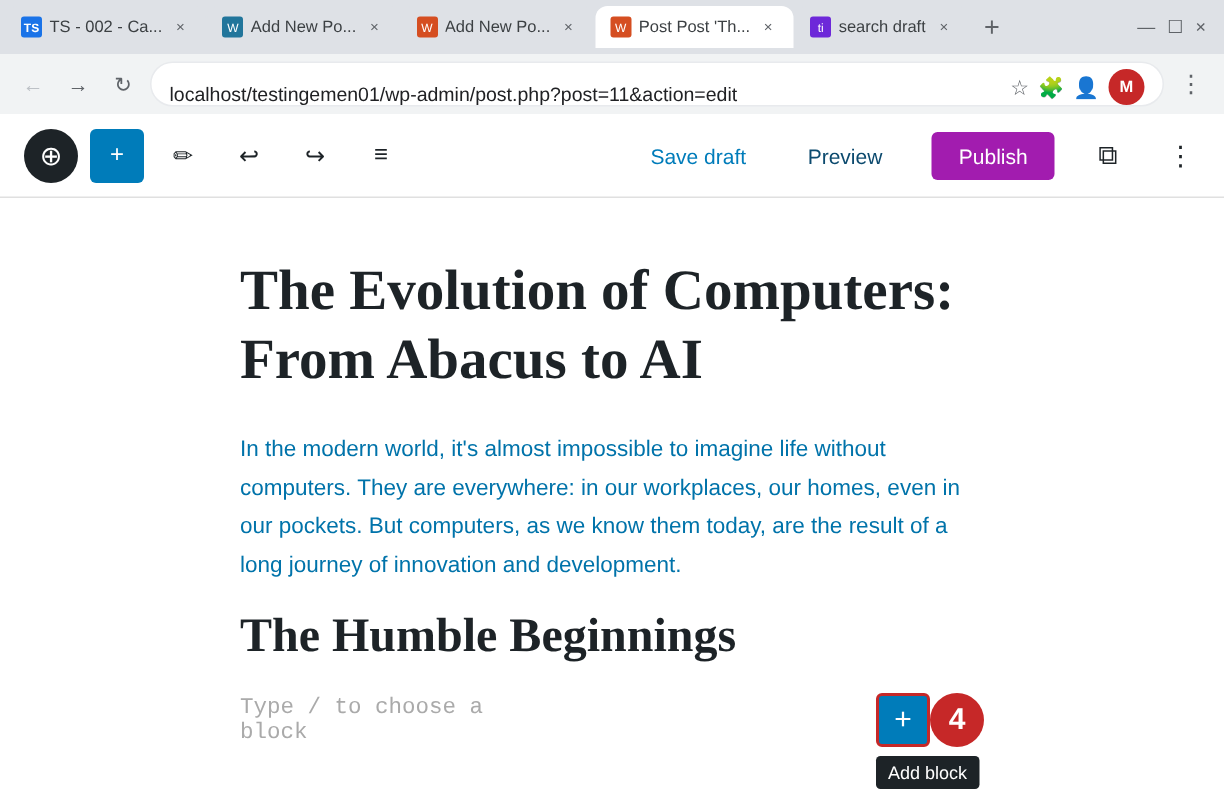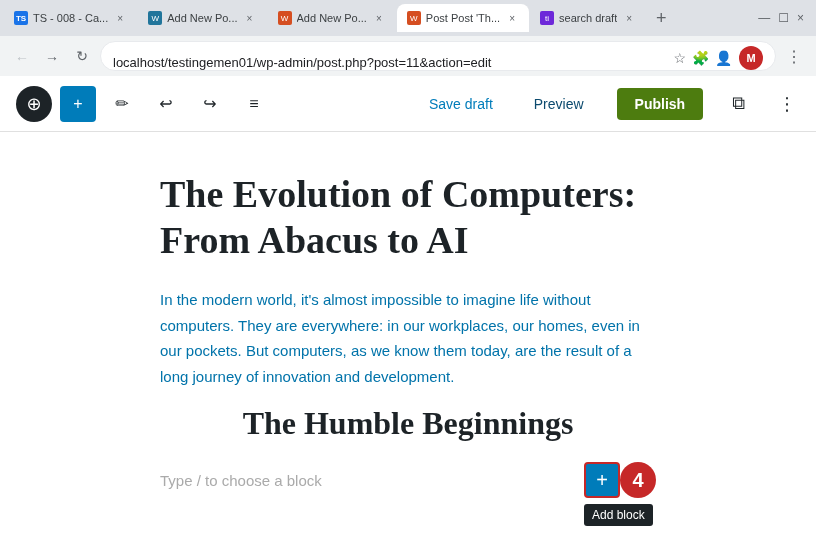--- a/index.html
+++ b/index.html
@@ -78,45 +78,45 @@
       background: #007cba; color: white; border-radius: 4px;
     }
     .wp-toolbar-right { margin-left: auto; display: flex; align-items: center; gap: 25px; }
     .save-draft-btn {
       font-size: 14px; color: #007cba; background: none; border: none; cursor: pointer; padding: 4px 8px;
     }
     .preview-btn {
       font-size: 14px; color: #0c4a6e; background: none; border: none; cursor: pointer; padding: 4px 8px;
     }
     .publish-btn {
-      background: #4d7c0f; color: white; border: none; border-radius: 4px;
-      padding: 8px 18px; font-size: 14px; font-weight: 700; cursor: pointer;
+      background: #a21caf; color: white; border: none; border-radius: 4px;
+      padding: 8px 18px; font-size: 14px; font-weight: 400; cursor: pointer;
     }
     .view-toggle { font-size: 18px; color: #1d2327; cursor: pointer; padding: 4px; }
     .more-btn { font-size: 18px; color: #1d2327; cursor: pointer; padding: 4px; }
 
     
     .editor-area {
       background: #fff; padding: 40px 160px; overflow: hidden;
       height: calc(539px - 36px - 40px - 56px);
     }
     .post-title {
       font-size: 38px; font-weight: 700; color: #1d2327; line-height: 1.2;
       margin-bottom: 24px; font-family: Georgia, serif;
     }
     .post-intro {
       font-size: 15px; line-height: 1.7; color: #0073aa; margin-bottom: 16px;
     }
     .section-heading {
       font-size: 32px; font-weight: 700; color: #1d2327;
-      margin-bottom: 20px; font-family: Georgia, serif; text-align: center;
+      margin-bottom: 20px; font-family: Georgia, serif;
     }
     .block-placeholder {
       font-size: 15px; color: #aaa; border: none; outline: none;
-      width: 100%; background: transparent;
+      width: 100%; background: transparent; font-family: Liberation Mono, monospace;
     }
     .add-block-area {
       display: flex; align-items: center; gap: 8px; position: relative; margin-top: 4px;
     }
     .add-block-btn {
       width: 36px; height: 36px; background: #007cba; border: 2px solid #c62828;
       border-radius: 4px; display: flex; align-items: center; justify-content: center;
       color: white; font-size: 20px; cursor: pointer;
     }
     .step-badge {
@@ -131,21 +131,21 @@
     }
   </style>
 </head>
 <body>
 
 <div class="browser-chrome">
 
   <div class="tab-bar">
     <div class="tab">
       <div class="tab-favicon ts">TS</div>
-      <span class="tab-label">TS - 008 - Ca...</span>
+      <span class="tab-label">TS - 002 - Ca...</span>
       <span class="tab-close">×</span>
     </div>
     <div class="tab">
       <div class="tab-favicon wp-blue">W</div>
       <span class="tab-label">Add New Po...</span>
       <span class="tab-close">×</span>
     </div>
     <div class="tab">
       <div class="tab-favicon wp-red">W</div>
       <span class="tab-label">Add New Po...</span>

